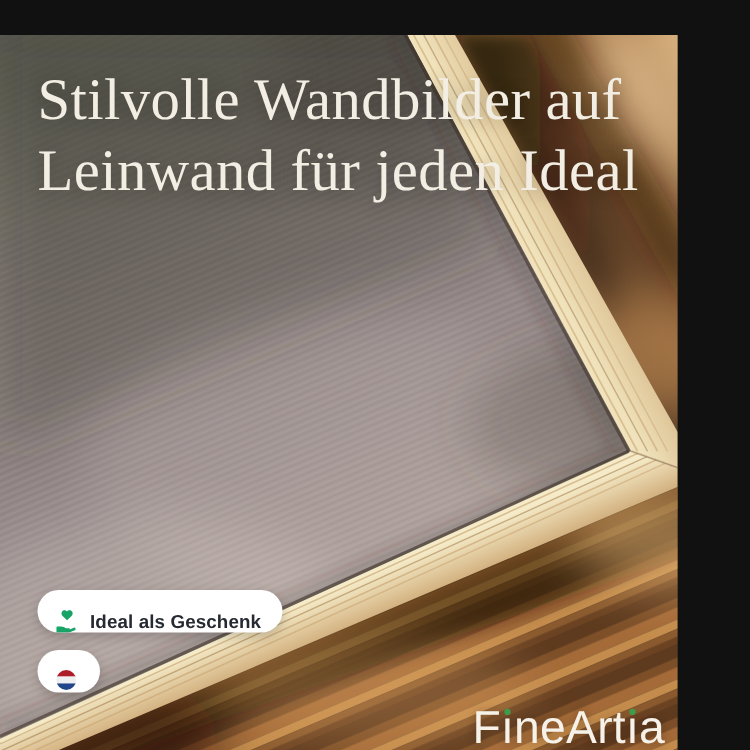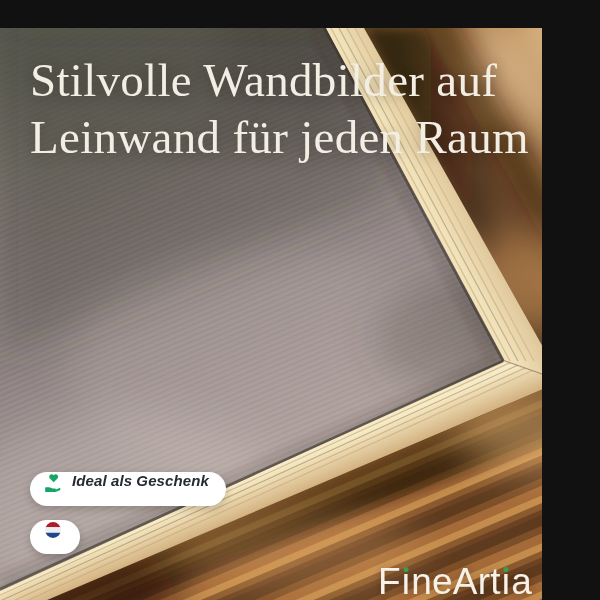--- a/index.html
+++ b/index.html
@@ -16,23 +16,23 @@
     color:var(--title-text,#f3eee3);
     text-shadow:0 2px 14px rgba(0,0,0,.25);
   }
   .title span{display:block;white-space:nowrap;}
   
   .badges{position:absolute;left:30px;top:444px;z-index:6;}
   .badge-row{display:flex;gap:10px;margin-bottom:14px;}
   .badge-row.last{margin-bottom:0;}
   .badge-row.r3{margin-top:-2px;}
   .badge{
-    display:inline-flex;align-items:flex-start;gap:9px;height:34px;
+    display:inline-flex;align-items:flex-end;gap:9px;height:34px;
     background:var(--badge-background,#fff);border-radius:18px;
-    padding:0 17px 0 13px;box-shadow:0 3px 9px rgba(0,0,0,.20);font-style:italic;
+    padding:0 17px 0 13px;box-shadow:0 3px 9px rgba(0,0,0,.20);
   }
   .badge-icon{width:20px;height:20px;display:inline-flex;}
   .badge-icon svg{width:20px;height:20px;}
   .badge-label{
     font-weight:700;font-size:15px;letter-spacing:.1px;white-space:nowrap;
     color:var(--badge-text,#262b33);
   }
   .ic-fill{fill:var(--accent-green,#18a467);}
   .ic-stroke{stroke:var(--accent-green,#18a467);fill:none;stroke-linecap:round;stroke-linejoin:round;}
   .flag-red{fill:var(--flag-red,#AE1C28);}
@@ -181,21 +181,21 @@
         <line x1="0" y1="565" x2="505" y2="334" stroke="#f6ecc9" stroke-width="3" opacity="0.8"></line>
       </g>
       <line x1="505" y1="333" x2="562" y2="353" stroke="rgba(120,90,55,0.35)" stroke-width="1.5"></line>
       <line x1="324" y1="0" x2="503" y2="333" stroke="rgba(58,46,36,0.55)" stroke-width="2.6"></line>
       <line x1="503" y1="333" x2="0" y2="561" stroke="rgba(58,46,36,0.6)" stroke-width="2.6"></line>
     </g>
   </svg>
 
   <h1 class="title">
     <span>Stilvolle Wandbilder auf</span>
-    <span>Leinwand für jeden Raum</span>
+    <span>Leinwand für jeden Ideal</span>
   </h1>
 
   <div class="badges">
     <div class="badge-row">
       <div class="badge">
         <span class="badge-icon">
           <svg viewBox="0 0 24 24">
             <path class="ic-fill" d="M12.6 3.9c1.2-1.7 3.8-1.8 5-.1.9 1.3.7 3.2-.5 4.4l-4.3 4.1-4.3-4.1C7.3 7 7.1 5.1 8 3.8c1.2-1.7 3.8-1.6 4.6.1z"></path>
             <path class="ic-fill" d="M2.6 19.3c0-.6.5-1.1 1.1-1.1h3.4c.9 0 1.8.2 2.6.6l1.9 1h2.9c.5 0 .9.4.9.9 0 .1 0 .2 0 .3l3.8-1.6c.7-.3 1.4 0 1.7.7.3.7 0 1.4-.7 1.7l-5.3 2.2c-.5.2-1 .3-1.5.3H3.7c-.6 0-1.1-.5-1.1-1.1v-3.9z"></path>
           </svg>

